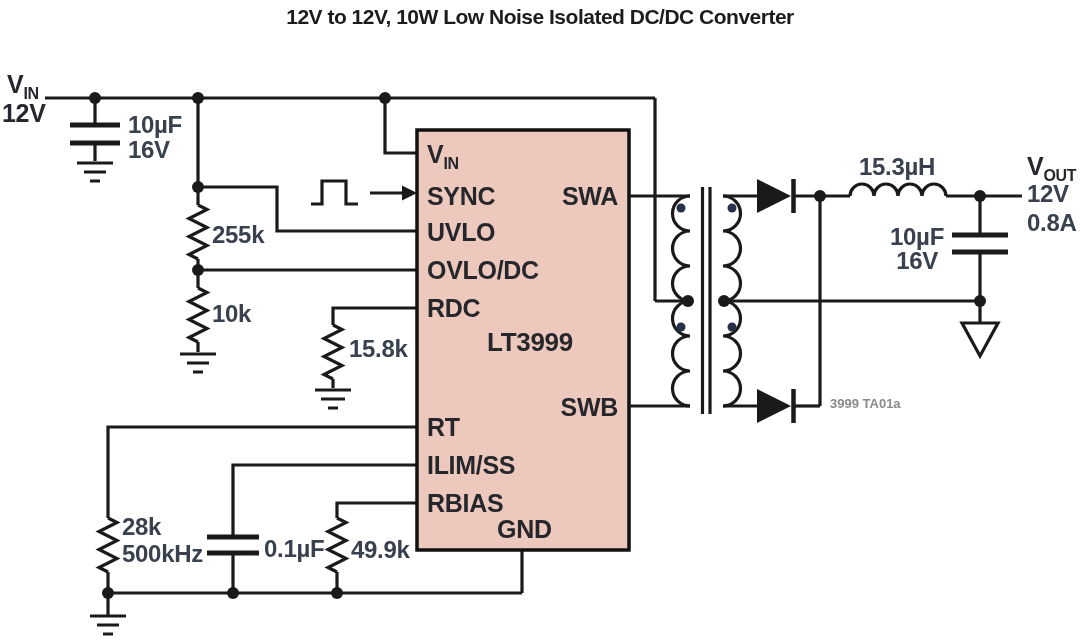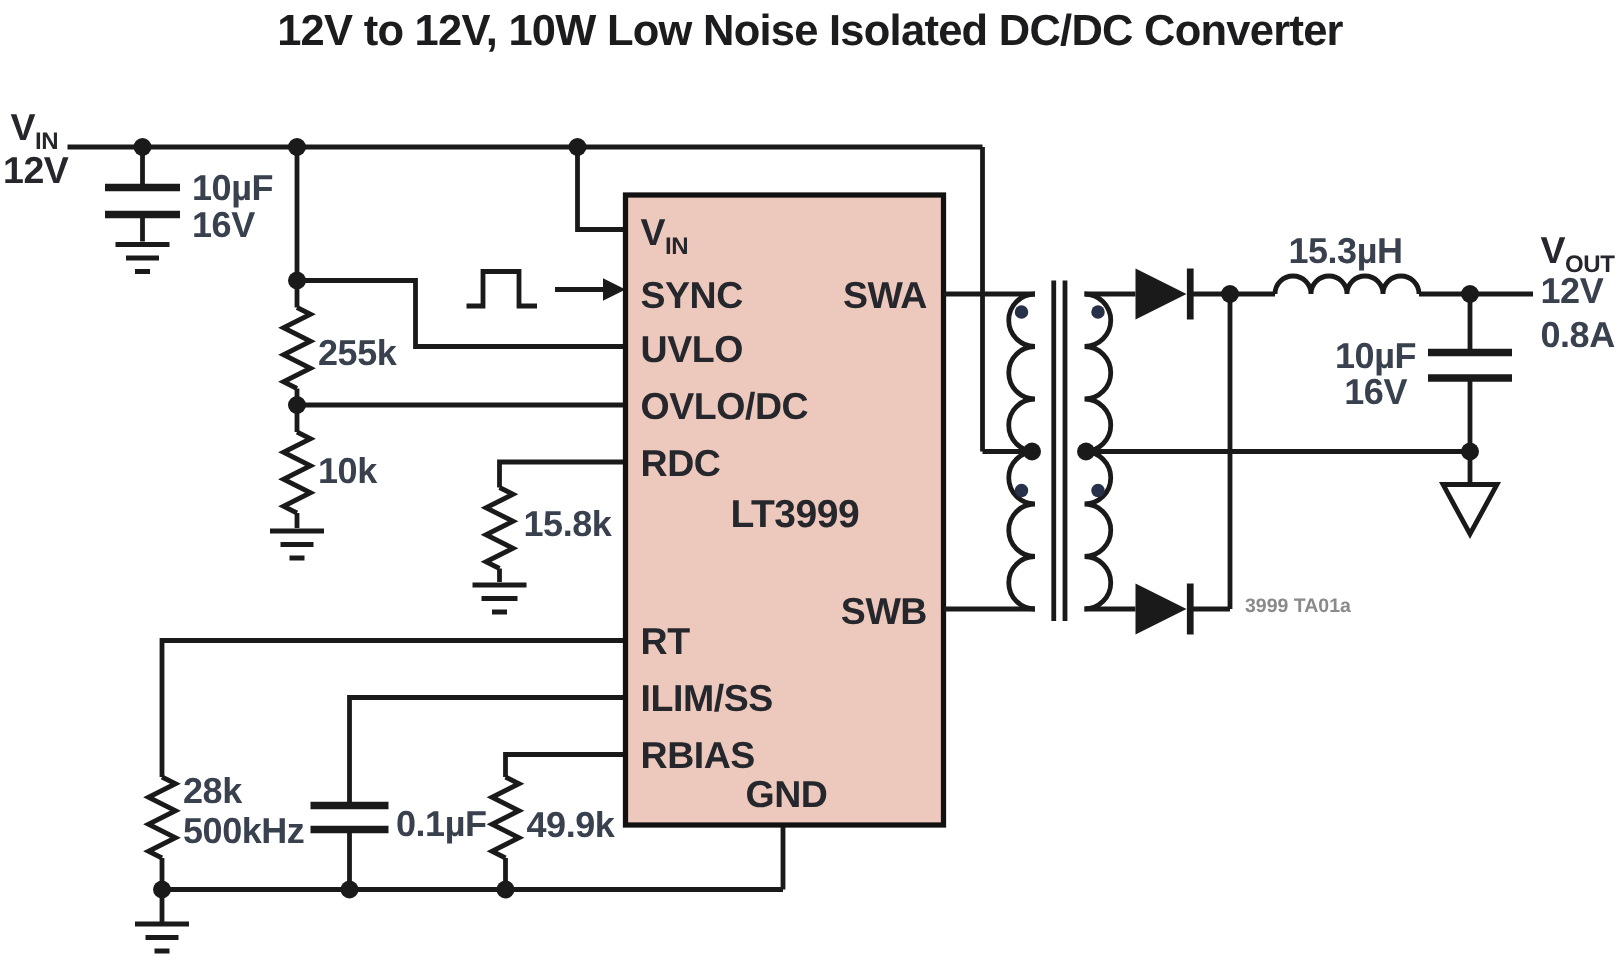--- a/index.html
+++ b/index.html
@@ -1,19 +1,19 @@
 <!DOCTYPE html>
 <html><head>
 <meta charset="utf-8">
 <style>
   html,body{margin:0;padding:0;background:#ffffff;}
   #stage{position:relative;width:1080px;height:640px;background:#ffffff;overflow:hidden;
          font-family:"Liberation Sans",sans-serif;}
   #title{position:absolute;left:0;top:5px;width:1080px;text-align:center;
-         font-size:29px;font-weight:bold;color:#1c1c1e;letter-spacing:-0.5px;}
+         font-size:21px;font-weight:bold;color:#1c1c1e;letter-spacing:-0.5px;}
   svg{position:absolute;left:0;top:0;}
   .wire{stroke:#1a1a1a;stroke-width:3.2;fill:none;}
   .thick{stroke:#1a1a1a;stroke-width:5;fill:none;}
   .fillblk{fill:#1a1a1a;stroke:none;}
   .lbl{font:bold 24px "Liberation Sans",sans-serif;fill:#39414f;letter-spacing:-0.3px;}
   .pin{font:bold 25px "Liberation Sans",sans-serif;fill:#26272c;letter-spacing:-0.3px;}
   .sub{font-size:16px;}
   .note{font:bold 13px "Liberation Sans",sans-serif;fill:#8a8a8a;letter-spacing:0;}
 </style>
 </head>

